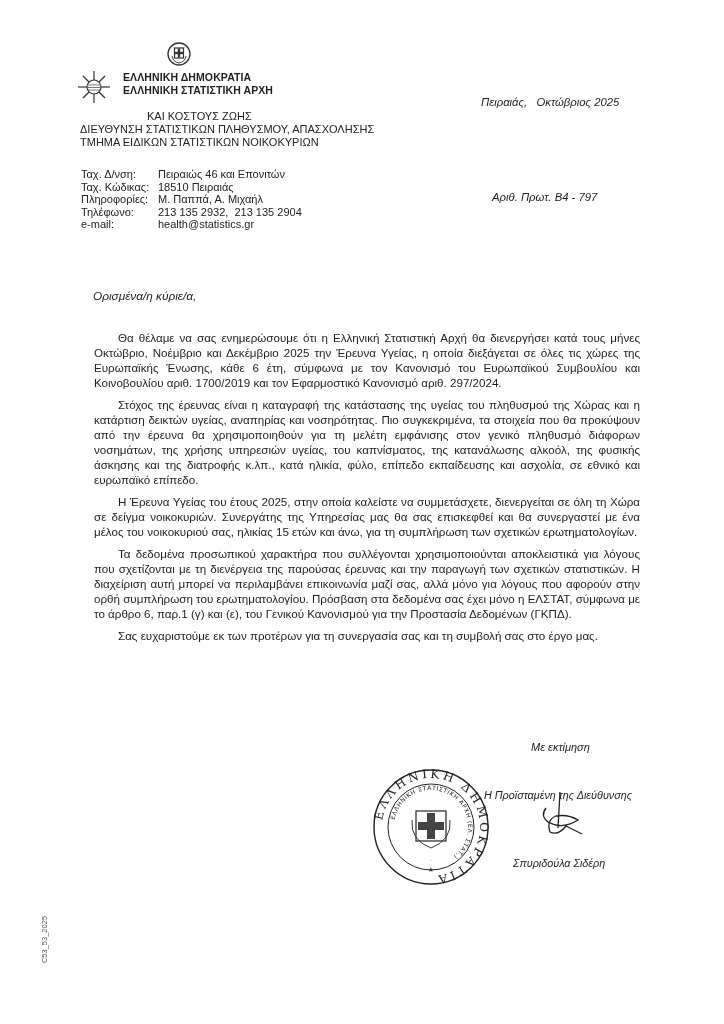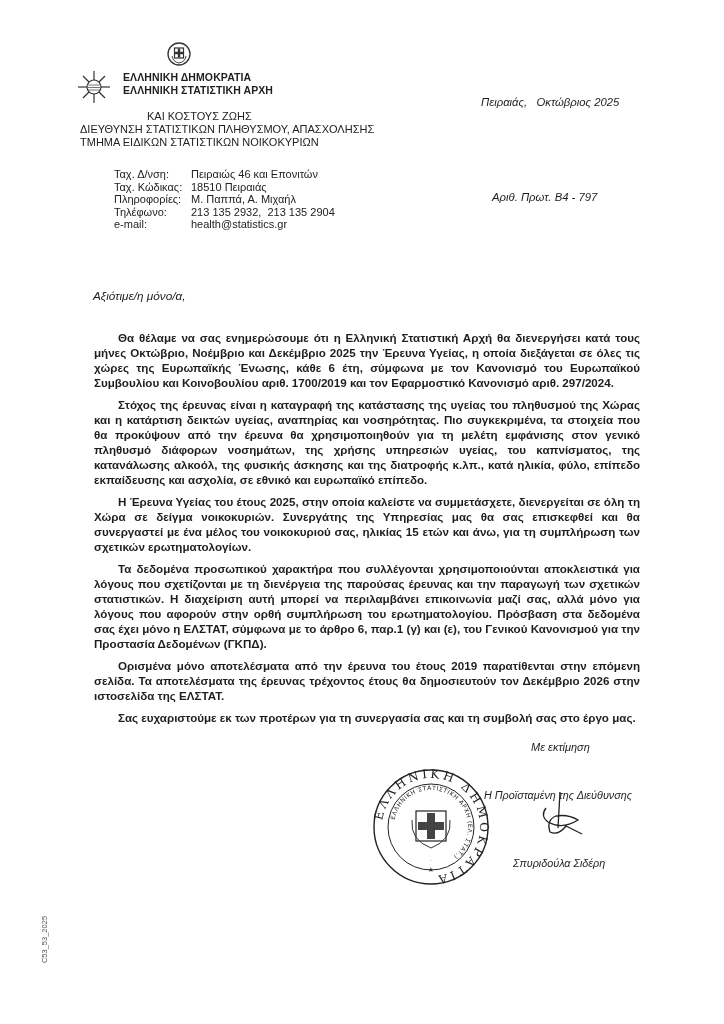--- a/index.html
+++ b/index.html
@@ -5,21 +5,21 @@
   html, body { margin: 0; padding: 0; background: #ffffff; }
   body { width: 724px; height: 1024px; position: relative; overflow: hidden;
          font-family: "Liberation Sans", sans-serif; color: #1e1e1e; }
   .abs { position: absolute; }
   .hdr-org { font-size: 10.5px; font-weight: bold; letter-spacing: 0.1px; line-height: 13px; }
   .dept { font-size: 11px; line-height: 13px; color: #222; }
   .contact { font-size: 11px; line-height: 12.6px; color: #222; }
   .contact .lbl { display: inline-block; width: 77px; }
   .it { font-style: italic; }
   .para { font-size: 11.6px; line-height: 15px; text-align: justify; color: #1e1e1e; }
-  .para p { margin: 0 0 7px 0; text-indent: 24px; font-weight: bold; }
+  .para p { margin: 0 0 7px 0; text-indent: 24px; }
 </style>
 </head>
 <body>
 
 <div class="abs" style="left:167px; top:42px; width:24px; height:24px;">
   <svg width="24" height="24" viewBox="0 0 24 24">
     <circle cx="12" cy="12" r="11" fill="none" stroke="#333" stroke-width="1.3"></circle>
     <path d="M5 14 Q6 20 12 21 Q18 20 19 14" fill="none" stroke="#444" stroke-width="1"></path>
     <rect x="7.5" y="6" width="9" height="10" fill="none" stroke="#333" stroke-width="1.2"></rect>
     <rect x="10.8" y="6.5" width="2.4" height="9" fill="#333"></rect>
@@ -52,36 +52,35 @@
 <div class="abs it" style="left:481px; top:96px; font-size:11.3px; white-space:pre;">Πειραιάς,   Οκτώβριος 2025</div>
 
 <div class="abs dept" style="left:80px; top:110px;">
   <div style="padding-left:67px;">ΚΑΙ ΚΟΣΤΟΥΣ ΖΩΗΣ</div>
   <div>ΔΙΕΥΘΥΝΣΗ ΣΤΑΤΙΣΤΙΚΩΝ ΠΛΗΘΥΣΜΟΥ, ΑΠΑΣΧΟΛΗΣΗΣ</div>
   <div>ΤΜΗΜΑ ΕΙΔΙΚΩΝ ΣΤΑΤΙΣΤΙΚΩΝ ΝΟΙΚΟΚΥΡΙΩΝ</div>
 </div>
 
 <div class="abs it" style="left:492px; top:159px; font-size:11.3px;margin-top:32px;">Αριθ. Πρωτ. Β4 - 797</div>
 
-<div class="abs contact" style="left:81px; top:168px;margin-left:33px;">
+<div class="abs contact" style="left:81px; top:168px;">
   <div><span class="lbl">Ταχ. Δ/νση:</span><span>Πειραιώς 46 και Επονιτών</span></div>
   <div><span class="lbl">Ταχ. Κώδικας:</span><span>18510 Πειραιάς</span></div>
   <div><span class="lbl">Πληροφορίες:</span><span>Μ. Παππά, Α. Μιχαήλ</span></div>
   <div><span class="lbl">Τηλέφωνο:</span><span style="white-space:pre;">213 135 2932,  213 135 2904</span></div>
   <div><span class="lbl">e-mail:</span><span>health@statistics.gr</span></div>
 </div>
 
-<div class="abs it" style="left:93px; top:289px; font-size:11.8px;">Αξιότιμε/η μόνο/α,</div>
+<div class="abs it" style="left:93px; top:289px; font-size:11.8px;">Ορισμένα/η κύριε/α,</div>
 
 <div class="abs para" style="left:94px; top:330px; width:546px;">
   <p>Θα θέλαμε να σας ενημερώσουμε ότι η Ελληνική Στατιστική Αρχή θα διενεργήσει κατά τους μήνες Οκτώβριο, Νοέμβριο και Δεκέμβριο 2025 την Έρευνα Υγείας, η οποία διεξάγεται σε όλες τις χώρες της Ευρωπαϊκής Ένωσης, κάθε 6 έτη, σύμφωνα με τον Κανονισμό του Ευρωπαϊκού Συμβουλίου και Κοινοβουλίου αριθ. 1700/2019 και τον Εφαρμοστικό Κανονισμό αριθ. 297/2024.</p>
   <p>Στόχος της έρευνας είναι η καταγραφή της κατάστασης της υγείας του πληθυσμού της Χώρας και η κατάρτιση δεικτών υγείας, αναπηρίας και νοσηρότητας. Πιο συγκεκριμένα, τα στοιχεία που θα προκύψουν από την έρευνα θα χρησιμοποιηθούν για τη μελέτη εμφάνισης στον γενικό πληθυσμό διάφορων νοσημάτων, της χρήσης υπηρεσιών υγείας, του καπνίσματος, της κατανάλωσης αλκοόλ, της φυσικής άσκησης και της διατροφής κ.λπ., κατά ηλικία, φύλο, επίπεδο εκπαίδευσης και ασχολία, σε εθνικό και ευρωπαϊκό επίπεδο.</p>
   <p>Η Έρευνα Υγείας του έτους 2025, στην οποία καλείστε να συμμετάσχετε, διενεργείται σε όλη τη Χώρα σε δείγμα νοικοκυριών. Συνεργάτης της Υπηρεσίας μας θα σας επισκεφθεί και θα συνεργαστεί με ένα μέλος του νοικοκυριού σας, ηλικίας 15 ετών και άνω, για τη συμπλήρωση των σχετικών ερωτηματολογίων.</p>
   <p>Τα δεδομένα προσωπικού χαρακτήρα που συλλέγονται χρησιμοποιούνται αποκλειστικά για λόγους που σχετίζονται με τη διενέργεια της παρούσας έρευνας και την παραγωγή των σχετικών στατιστικών. Η διαχείριση αυτή μπορεί να περιλαμβάνει επικοινωνία μαζί σας, αλλά μόνο για λόγους που αφορούν στην ορθή συμπλήρωση του ερωτηματολογίου. Πρόσβαση στα δεδομένα σας έχει μόνο η ΕΛΣΤΑΤ, σύμφωνα με το άρθρο 6, παρ.1 (γ) και (ε), του Γενικού Κανονισμού για την Προστασία Δεδομένων (ΓΚΠΔ).</p>
-  <p>Ορισμένα μόνο αποτελέσματα από την έρευνα του έτους 2019 παρατίθενται στην επόμενη σελίδα. Τα αποτελέσματα της έρευνας τρέχοντος έτους θα δημοσιευτούν τον Δεκέμβριο 2026 στην ιστοσελίδα της ΕΛΣΤΑΤ.</p>
   <p style="text-align:left;">Σας ευχαριστούμε εκ των προτέρων για τη συνεργασία σας και τη συμβολή σας  στο έργο μας.</p>
 </div>
 
 <div class="abs it" style="left:531px; top:741px; font-size:11px;">Με εκτίμηση</div>
 <div class="abs it" style="left:484px; top:762px; font-size:10.8px;margin-top:27px;">Η Προϊσταμένη της Διεύθυνσης</div>
 
 <div class="abs" style="left:372px; top:768px; width:118px; height:118px;">
   <svg width="118" height="118" viewBox="0 0 118 118">
     <defs>
       <path id="outerArc" d="M59,59 m-49,0 a49,49 0 1,1 98,0 a49,49 0 1,1 -98,0"></path>

